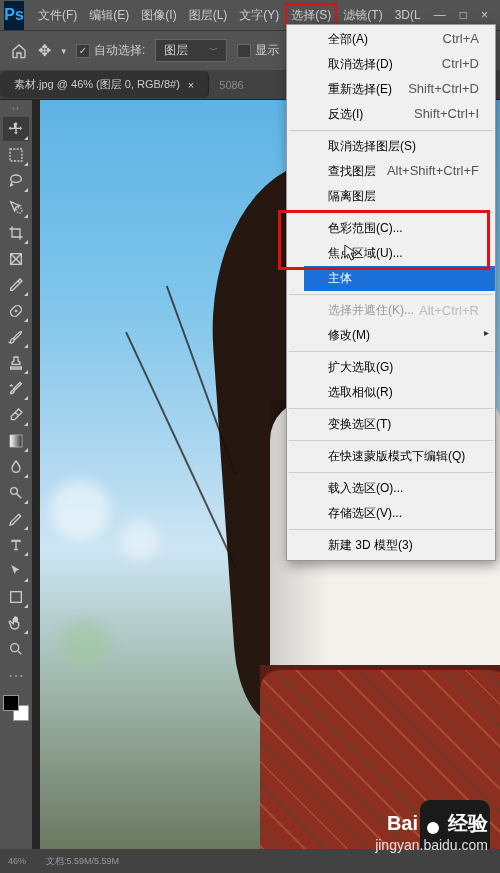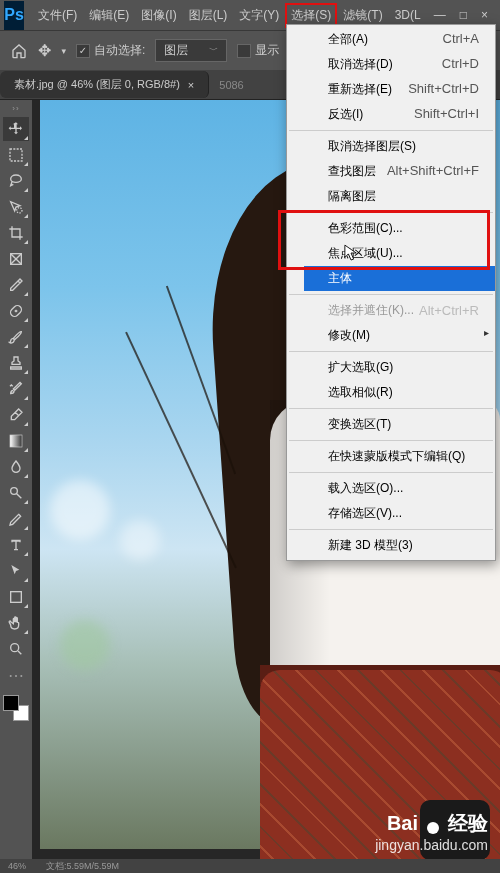--- a/index.html
+++ b/index.html
@@ -60,21 +60,21 @@
     .dd-shortcut { color: #555; font-size: 13px;}
     .dd-item.hover .dd-shortcut{color:#fff;}
     .dd-item.disabled .dd-shortcut{color:#bbb;}
     .dd-sep { height: 1px; background: #ccc; margin: 3px 2px; }
     .dd-arrow::after { content: "▸"; font-size: 10px; color: #333; position:absolute; right:6px;}
     .dd-item.dd-arrow{position:relative;}
     
     .red-box1 { position: absolute; border: 3px solid #e01010; pointer-events: none; z-index: 200; top: 210px; left: 278px; width: 212px; height: 60px;}
     .cursor-arrow { position: absolute; top: 244px; left: 344px; z-index: 210; width:14px; height:18px; }
     
-    .statusbar { position: absolute; bottom: 0; left: 0; right: 0; height: 14px; background: #424242; font-size: 9px; color: #999; padding: 0 8px; display:flex; gap:20px; align-items:center;text-align:right;}
+    .statusbar { position: absolute; bottom: 0; left: 0; right: 0; height: 24px; background: #424242; font-size: 9px; color: #999; padding: 0 8px; display:flex; gap:20px; align-items:center;text-align:right;}
     
     .watermark { position: absolute; bottom: 20px; right: 12px; z-index: 90; text-align: right; color: #fff; }
     .wm-main { font-size: 20px; font-weight: bold; display:flex;align-items:center;gap:4px;justify-content:flex-end;}
     .wm-paw{width:22px;height:20px;position:relative;}
     .wm-paw::before{content:"";position:absolute;width:12px;height:12px;background:#fff;border-radius:50%;bottom:0;left:5px;}
     .wm-sub { font-size: 14px; opacity: .85; }
   </style>
 </head>
 <body>
 

